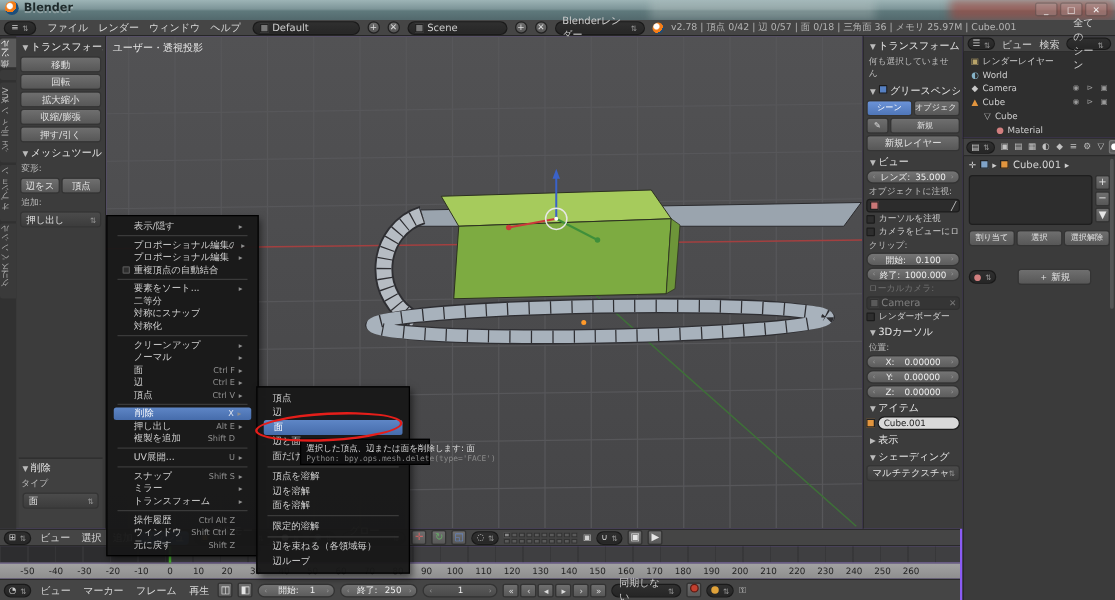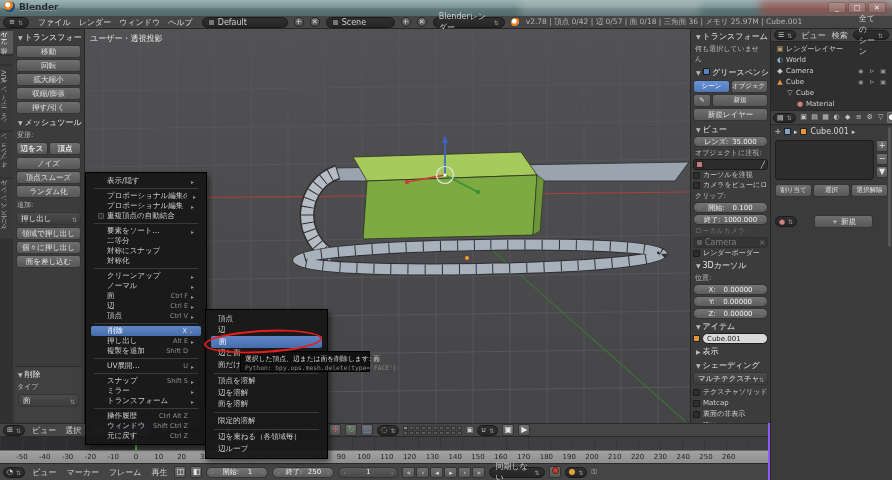--- a/index.html
+++ b/index.html
@@ -49,21 +49,21 @@
   
   .toolshelf{position:absolute;left:0;top:29px;width:85px;height:394px;background:#3c3c3c;
     border-right:1px solid #262626;display:flex;}
   .tabcol{width:13px;background:#313131;display:flex;flex-direction:column;gap:2px;padding-top:2px;}
   .vtab{writing-mode:vertical-rl;transform:rotate(180deg);font-size:6.5px;color:#b5b5b5;
     padding:4px 0;text-align:center;background:#3a3a3a;border-radius:0 2px 2px 0;}
   .vtab.active{background:#5a5a5a;color:#fff;}
   .shelf-panels{flex:1;display:flex;flex-direction:column;padding:1px 2px;overflow:hidden;}
   .shelf-panels .btn{margin:1px 1px;}
   .two-col{display:flex;gap:1px;margin:1px;}
-  .two-col .btn{flex:1;margin:0;font-weight:bold;}
+  .two-col .btn{flex:1;margin:0;}
   .op-panel{margin-top:auto;border-top:1px solid #2a2a2a;background:#404040;padding-bottom:14px;}
   
   .viewport{position:absolute;left:85px;top:29px;width:605px;height:394px;
     background:linear-gradient(#525254,#454547);overflow:hidden;}
   .view-label{position:absolute;left:5px;top:4px;color:#e6e6e6;font-size:8px;}
   
   .npanel{position:absolute;left:690px;top:29px;width:80px;height:394px;background:#3c3c3c;
     border-left:1px solid #262626;padding:0 2px;overflow:hidden;}
   .toggle-pair{display:flex;gap:1px;margin:1px 0;}
   .toggle-pair .btn{flex:1;margin:0;font-size:6.5px;}
@@ -133,21 +133,21 @@
   .delete-submenu .mi{height:11.5px;}
   .mi.active{background:linear-gradient(#5e86c6,#466cab);color:#fff;border-radius:2px;margin:0 1px;}
   .mi-label{flex:0 1 auto;white-space:nowrap;overflow:hidden;font-size:7.5px;}
   .mi-short{margin-left:auto;color:#8f8f8f;font-size:6.5px;white-space:nowrap;text-align:center;}
   .mi.active .mi-short{color:#dfe6f2;}
   .mi-arrow{width:5px;color:#8f8f8f;font-size:6px;}
   .mi-arrow::after{content:"▸";}
   .mi-check{width:6px;height:6px;background:#2e2e2e;border:1px solid #555;border-radius:1px;flex:0 0 auto;}
   .msep{border-top:1px solid #3a3a3a;margin:2px 4px;}
   
-  .tooltip{position:absolute;left:240px;top:351px;width:130px;height:21px;background:rgba(16,16,17,.97);
+  .tooltip{position:absolute;left:240px;top:351px;width:104px;height:21px;background:rgba(16,16,17,.97);
     border:1px solid #000;z-index:42;padding:2px 4px;}
   .tooltip .l1{color:#dedede;font-size:6.8px;white-space:nowrap;}
   .tooltip .l2{color:#8a8a8a;font-size:6.3px;font-family:"DejaVu Sans Mono",monospace;white-space:nowrap;}
   .red-ellipse{position:absolute;left:204px;top:330px;width:118px;height:23px;border:2.5px solid #e51e1a;
     border-radius:50%;transform:rotate(-3deg);z-index:43;}
 </style>
 </head>
 <body>
 
 <div class="screen">
@@ -178,21 +178,21 @@
         <span class="hmenu">レンダー</span>
         <span class="hmenu">ウィンドウ</span>
         <span class="hmenu">ヘルプ</span>
       </span>
     <span class="wid" style="width:86px">
       <span class="mini-sq"></span>
       <span style="flex:1">Default</span>
     </span>
     <span class="round-btn">+</span>
     <span class="round-btn">✕</span>
-    <span class="wid" style="width:69px">
+    <span class="wid" style="width:80px">
       <span class="mini-sq"></span>
       <span style="flex:1">Scene</span>
     </span>
     <span class="round-btn">+</span>
     <span class="round-btn">✕</span>
     <span class="wid" style="width:72px">
       <span style="flex:1">Blenderレンダー</span>
         <span class="updn"></span>
     </span>
     <span class="blender-logo" style="width:9px;height:9px"></span>
@@ -218,34 +218,22 @@
           <div class="btn">収縮/膨張</div>
           <div class="btn">押す/引く</div>
         </div>
       <div class="panel-hdr">メッシュツール</div>
       <div class="plabel">変形:</div>
       <div class="two-col">
 
       <div class="btn">辺をス</div>
           <div class="btn">頂点</div>
         </div>
-      <div>
-
-      <div class="btn">ノイズ</div>
-          <div class="btn">頂点スムーズ</div>
-          <div class="btn">ランダム化</div>
-        </div>
       <div class="plabel">追加:</div>
       <div class="btn dark" style="margin:1px">押し出し</div>
-      <div>
-
-      <div class="btn">領域で押し出し</div>
-          <div class="btn">個々に押し出し</div>
-          <div class="btn">面を差し込む</div>
-        </div>
       <div class="op-panel">
         <div class="panel-hdr">削除</div>
         <div class="plabel">タイプ</div>
         <div class="btn dark" style="margin:1px 3px">面</div>
       </div>
     </div>
   </div>
 
   <div class="viewport">
     <svg width="605" height="394" viewBox="0 0 605 394">
@@ -387,39 +375,20 @@
         <span class="arr">›</span>
       </div>
     <div class="panel-hdr">アイテム</div>
     <div style="display:flex;gap:2px;align-items:center">
       <span class="mini-sq" style="background:#e2953e"></span>
       <div class="namefield" style="flex:1">Cube.001</div>
     </div>
     <div class="panel-hdr closed">表示</div>
     <div class="panel-hdr">シェーディング</div>
     <div class="btn dark">マルチテクスチャ</div>
-    <div>
-
-    <div class="chk" style="margin-top:2px">
-          <span class="box"></span>
-          <span>テクスチャソリッド</span>
-        </div>
-        <div class="chk" style="margin-top:2px">
-          <span class="box"></span>
-          <span>Matcap</span>
-        </div>
-        <div class="chk" style="margin-top:2px">
-          <span class="box"></span>
-          <span>裏面の非表示</span>
-        </div>
-        <div class="chk" style="margin-top:2px">
-          <span class="box"></span>
-          <span>隠線ワイヤ</span>
-        </div>
-      </div>
   </div>
 
   <div class="outliner">
     <div class="outliner-hdr">
       <span class="wid" style="height:10px;padding:0 3px">
           <span class="icon-glyph">☰</span>
           <span class="updn"></span>
         </span>
       <span style="display:flex;gap:4px;">
 
@@ -810,21 +779,21 @@
       </div>
       <div class="mi">
         <span class="mi-check" style="visibility: hidden;"></span>
         <span class="mi-label">ウィンドウ</span>
         <span class="mi-short">Shift Ctrl Z</span>
         <span class="mi-arrow" style="visibility: hidden;"></span>
       </div>
       <div class="mi">
         <span class="mi-check" style="visibility: hidden;"></span>
         <span class="mi-label">元に戻す</span>
-        <span class="mi-short">Ctrl Z</span>
+        <span class="mi-short">Shift Z</span>
         <span class="mi-arrow" style="visibility: hidden;"></span>
       </div>
     </div>
 
   <div class="menu delete-submenu">
 
   <div class="mi">
         <span class="mi-label">頂点</span>
       </div>
       <div class="mi">

